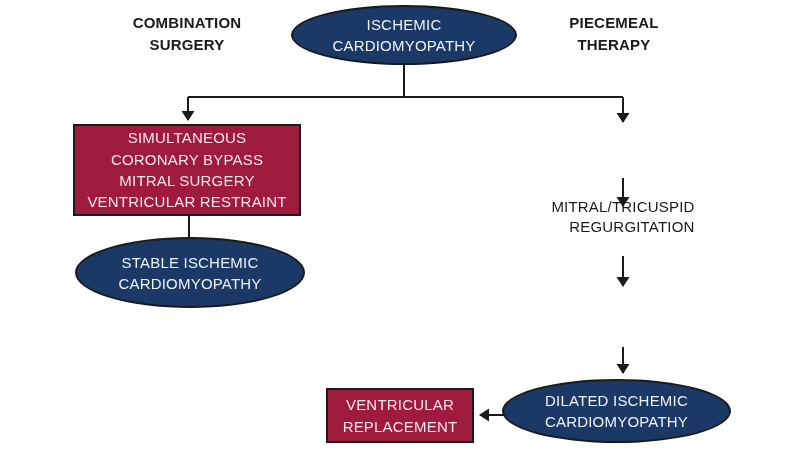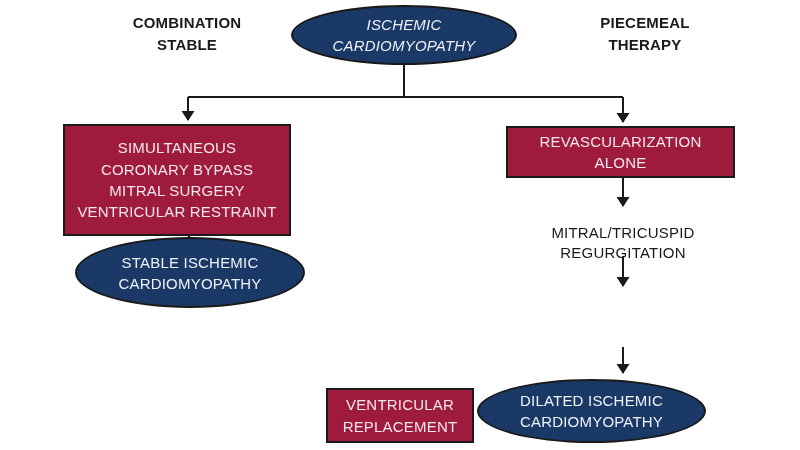--- a/index.html
+++ b/index.html
@@ -64,28 +64,28 @@
     font-size: 15px;
     line-height: 1.4;
   }
   .plain-text {
     color: var(--heading-text);
     font-size: 15px;
     line-height: 1.35;
   }
   
   .pos-header-left   { left: 92px;  top: 12px;  width: 190px; }
-  .pos-header-right  { left: 550px; top: 12px;  width: 190px; }
-  .pos-root          { left: 291px; top: 5px;   width: 226px; height: 60px; font-style: italic; }
-  .pos-combo-box     { left: 63px;  top: 124px; width: 228px; height: 112px; }
+  .pos-header-right  { left: 519px; top: 12px;  width: 190px; }
+  .pos-root          { left: 291px; top: 5px;   width: 226px; height: 60px; }
+  .pos-combo-box     { left: 73px;  top: 124px; width: 228px; height: 92px; }
   .pos-stable        { left: 75px;  top: 237px; width: 230px; height: 71px; }
   .pos-revasc-box    { left: 506px; top: 126px; width: 229px; height: 52px; }
-  .pos-regurg        { left: 510px; top: 223px; width: 226px; }
+  .pos-regurg        { left: 510px; top: 197px; width: 226px; text-align: right; }
   .pos-mitraclip-box { left: 510px; top: 291px; width: 225px; height: 56px; }
-  .pos-dilated       { left: 477px; top: 379px; width: 229px; height: 64px; }
+  .pos-dilated       { left: 502px; top: 379px; width: 229px; height: 64px; }
   .pos-replace-box   { left: 326px; top: 388px; width: 148px; height: 55px; text-align: center; }
 </style>
 </head>
 <body>
 
 <div class="canvas">
 
   <svg class="connectors" viewBox="0 0 800 450" xmlns="http://www.w3.org/2000/svg">
     <defs>
       <marker id="arrowhead" markerUnits="userSpaceOnUse" markerWidth="14" markerHeight="14" refX="9" refY="6.5" orient="auto">
@@ -97,36 +97,34 @@
     <path d="M188 97 L188 120" marker-end="url(#arrowhead)"></path>
     <path d="M623 97 L623 122" marker-end="url(#arrowhead)"></path>
     <path d="M189 215 L189 248" marker-end="url(#arrowhead)"></path>
     <path d="M623 178 L623 206" marker-end="url(#arrowhead)"></path>
     <path d="M623 256 L623 286" marker-end="url(#arrowhead)"></path>
     <path d="M623 347 L623 373" marker-end="url(#arrowhead)"></path>
     <path d="M507 415 L480 415" marker-end="url(#arrowhead)"></path>
   </svg>
 
   <div class="node heading pos-header-left">COMBINATION
-STABLE</div>
+SURGERY</div>
   <div class="node heading pos-header-right">PIECEMEAL
 THERAPY</div>
 
   <div class="node navy-ellipse pos-root">ISCHEMIC
 CARDIOMYOPATHY</div>
 
   <div class="node red-box pos-combo-box">SIMULTANEOUS
 CORONARY BYPASS
 MITRAL SURGERY
 VENTRICULAR RESTRAINT</div>
   <div class="node navy-ellipse pos-stable">STABLE ISCHEMIC
 CARDIOMYOPATHY</div>
 
-  <div class="node red-box pos-revasc-box">REVASCULARIZATION
-ALONE</div>
   <div class="node plain-text pos-regurg">MITRAL/TRICUSPID
 REGURGITATION</div>
   <div class="node navy-ellipse pos-dilated">DILATED ISCHEMIC
 CARDIOMYOPATHY</div>
   <div class="node red-box pos-replace-box">VENTRICULAR
 REPLACEMENT</div>
 
 </div>
 
 </body></html>

